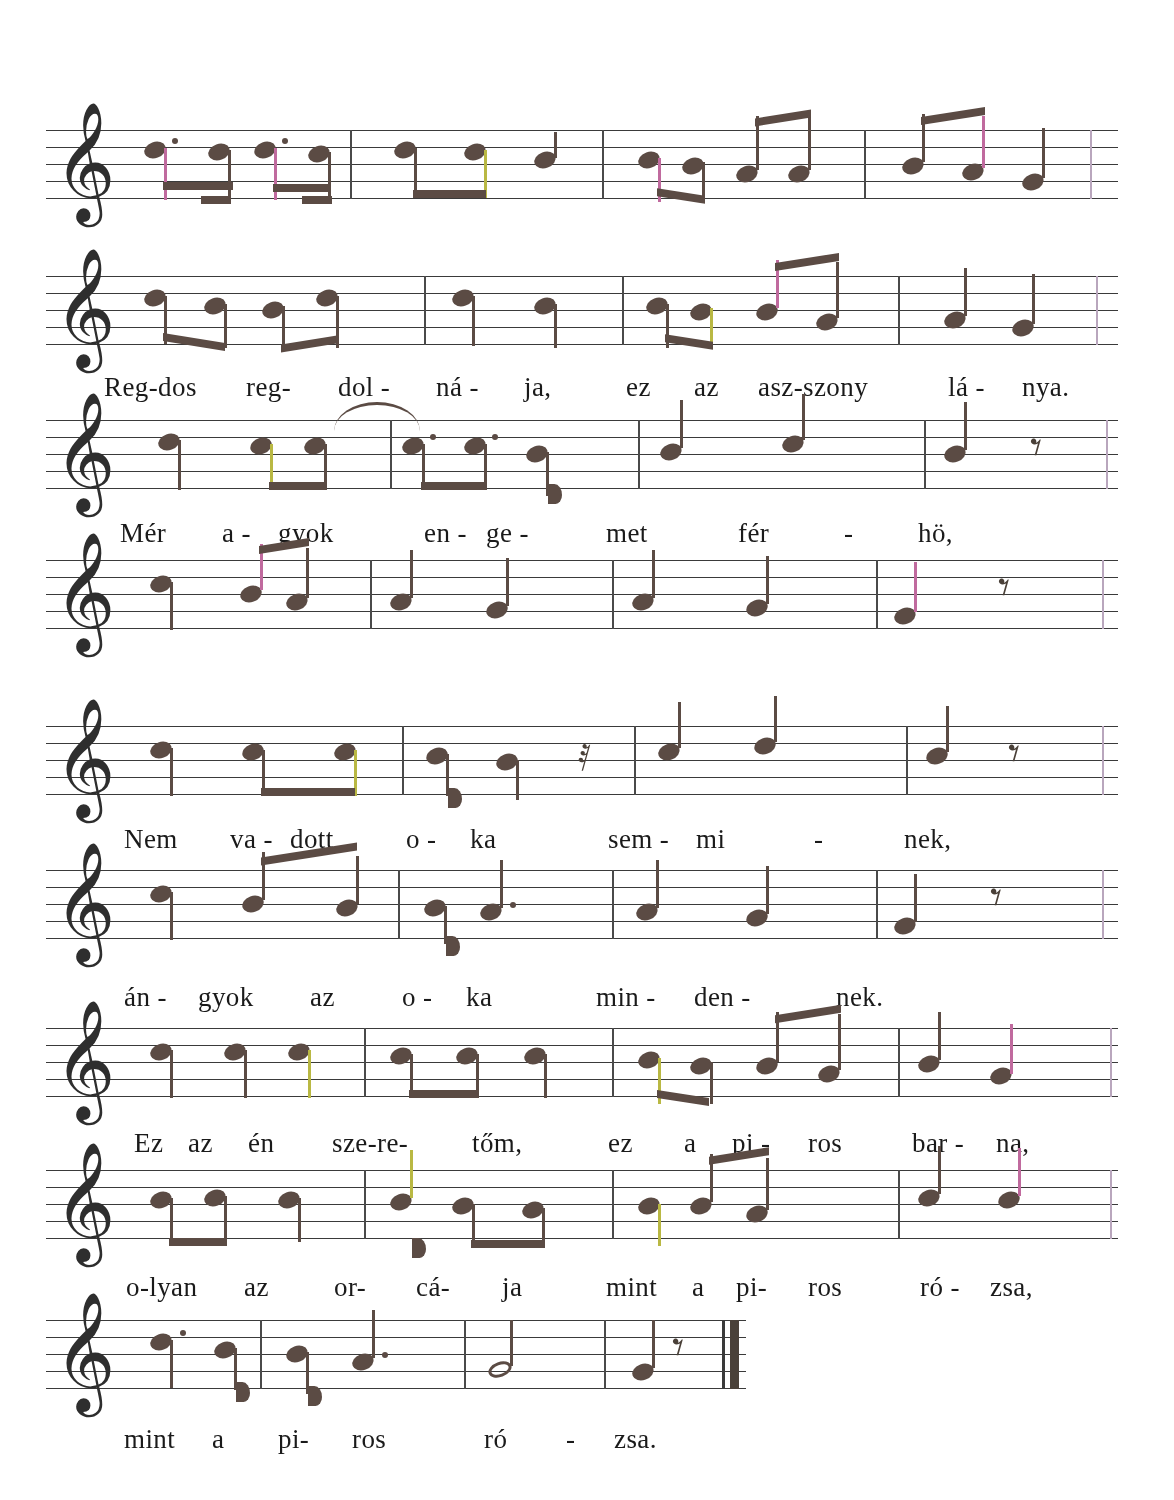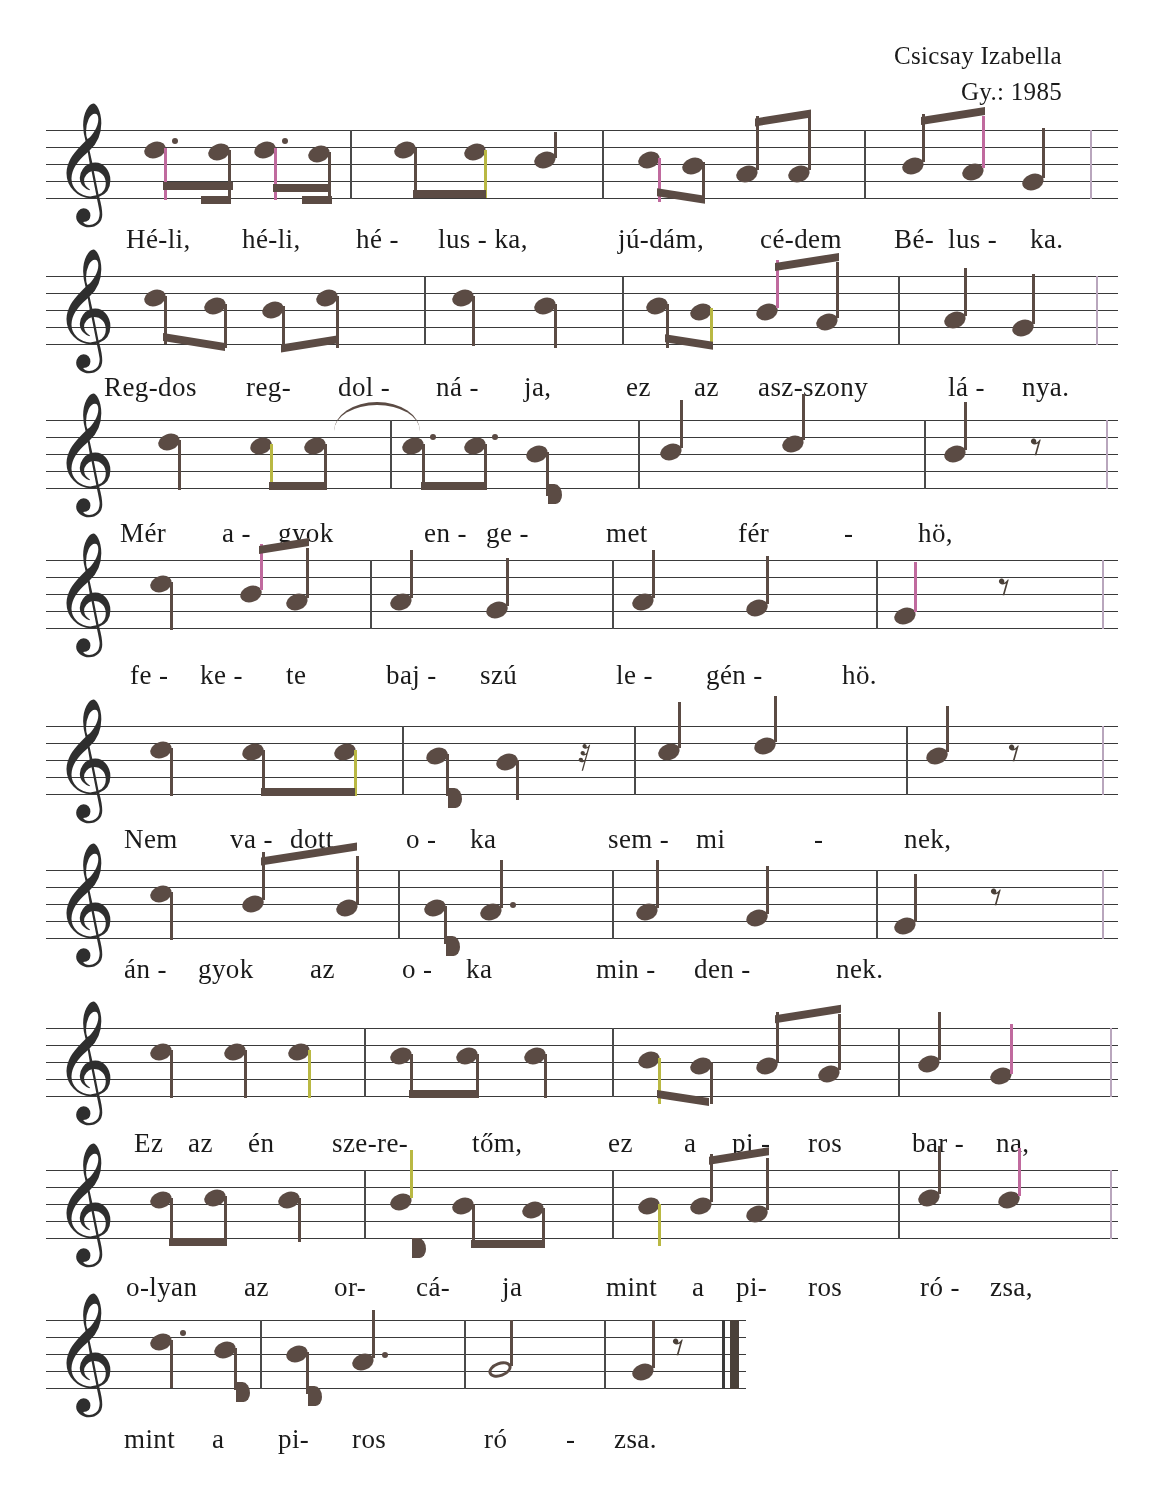--- a/index.html
+++ b/index.html
@@ -167,24 +167,20 @@
     position: absolute;
     white-space: nowrap;
     top: 0;
   }
 </style>
 </head>
 <body>
 
 <div class="sheet">
 
-  <div class="attribution">
-    <div>Csicsay Izabella</div>
-    <div>Gy.: 1985</div>
-  </div>
 
   <div class="system" style="top:122px;">
     <div class="staff">
       <div class="line l1"></div>
         <div class="line l2"></div>
         <div class="line l3"></div>
       <div class="line l4"></div>
         <div class="line l5"></div>
       <div class="clef">𝄞</div>
 
@@ -231,31 +227,20 @@
 
       <div class="note" style="left:856px;top:36px;"></div>
       <div class="stem" style="left:876px;top:-8px;height:48px;"></div>
       <div class="note" style="left:916px;top:42px;"></div>
       <div class="stem pink" style="left:936px;top:-6px;height:52px;"></div>
       <div class="beam tilt-u" style="left:875px;top:-10px;width:64px;"></div>
       <div class="note" style="left:976px;top:52px;"></div>
       <div class="stem" style="left:996px;top:6px;height:50px;"></div>
     </div>
 
-    <div class="lyrics" style="top:102px;">
-      <span style="left:80px;">Hé-li,</span>
-      <span style="left:196px;">hé-li,</span>
-      <span style="left:310px;">hé -</span>
-      <span style="left:392px;">lus - ka,</span>
-      <span style="left:572px;">jú-dám,</span>
-      <span style="left:714px;">cé-dem</span>
-      <span style="left:848px;">Bé-</span>
-      <span style="left:902px;">lus -</span>
-      <span style="left:984px;">ka.</span>
-    </div>
   </div>
 
   <div class="system" style="top:268px;">
     <div class="staff">
       <div class="line l1"></div>
         <div class="line l2"></div>
         <div class="line l3"></div>
       <div class="line l4"></div>
         <div class="line l5"></div>
       <div class="clef">𝄞</div>
@@ -402,30 +387,20 @@
       <div class="note" style="left:586px;top:42px;"></div>
       <div class="stem" style="left:606px;top:-2px;height:48px;"></div>
       <div class="note" style="left:700px;top:48px;"></div>
       <div class="stem" style="left:720px;top:4px;height:48px;"></div>
 
       <div class="note" style="left:848px;top:56px;"></div>
       <div class="stem pink" style="left:868px;top:10px;height:50px;"></div>
       <div class="rest" style="left:952px;top:12px;">𝄾</div>
     </div>
 
-    <div class="lyrics" style="top:108px;">
-      <span style="left:84px;">fe -</span>
-      <span style="left:154px;">ke -</span>
-      <span style="left:240px;">te</span>
-      <span style="left:340px;">baj -</span>
-      <span style="left:434px;">szú</span>
-      <span style="left:570px;">le -</span>
-      <span style="left:660px;">gén -</span>
-      <span style="left:796px;">hö.</span>
-    </div>
   </div>
 
   <div class="system" style="top:718px;">
     <div class="staff">
       <div class="line l1"></div>
         <div class="line l2"></div>
         <div class="line l3"></div>
       <div class="line l4"></div>
         <div class="line l5"></div>
       <div class="clef">𝄞</div>
@@ -505,21 +480,21 @@
       <div class="note" style="left:590px;top:42px;"></div>
       <div class="stem" style="left:610px;top:-2px;height:48px;"></div>
       <div class="note" style="left:700px;top:48px;"></div>
       <div class="stem" style="left:720px;top:4px;height:48px;"></div>
 
       <div class="note" style="left:848px;top:56px;"></div>
       <div class="stem" style="left:868px;top:12px;height:48px;"></div>
       <div class="rest" style="left:944px;top:12px;">𝄾</div>
     </div>
 
-    <div class="lyrics" style="top:92px;">
+    <div class="lyrics" style="top:120px;">
       <span style="left:78px;">án -</span>
       <span style="left:152px;">gyok</span>
       <span style="left:264px;">az</span>
       <span style="left:356px;">o -</span>
       <span style="left:420px;">ka</span>
       <span style="left:550px;">min -</span>
       <span style="left:648px;">den -</span>
       <span style="left:790px;">nek.</span>
     </div>
   </div>

